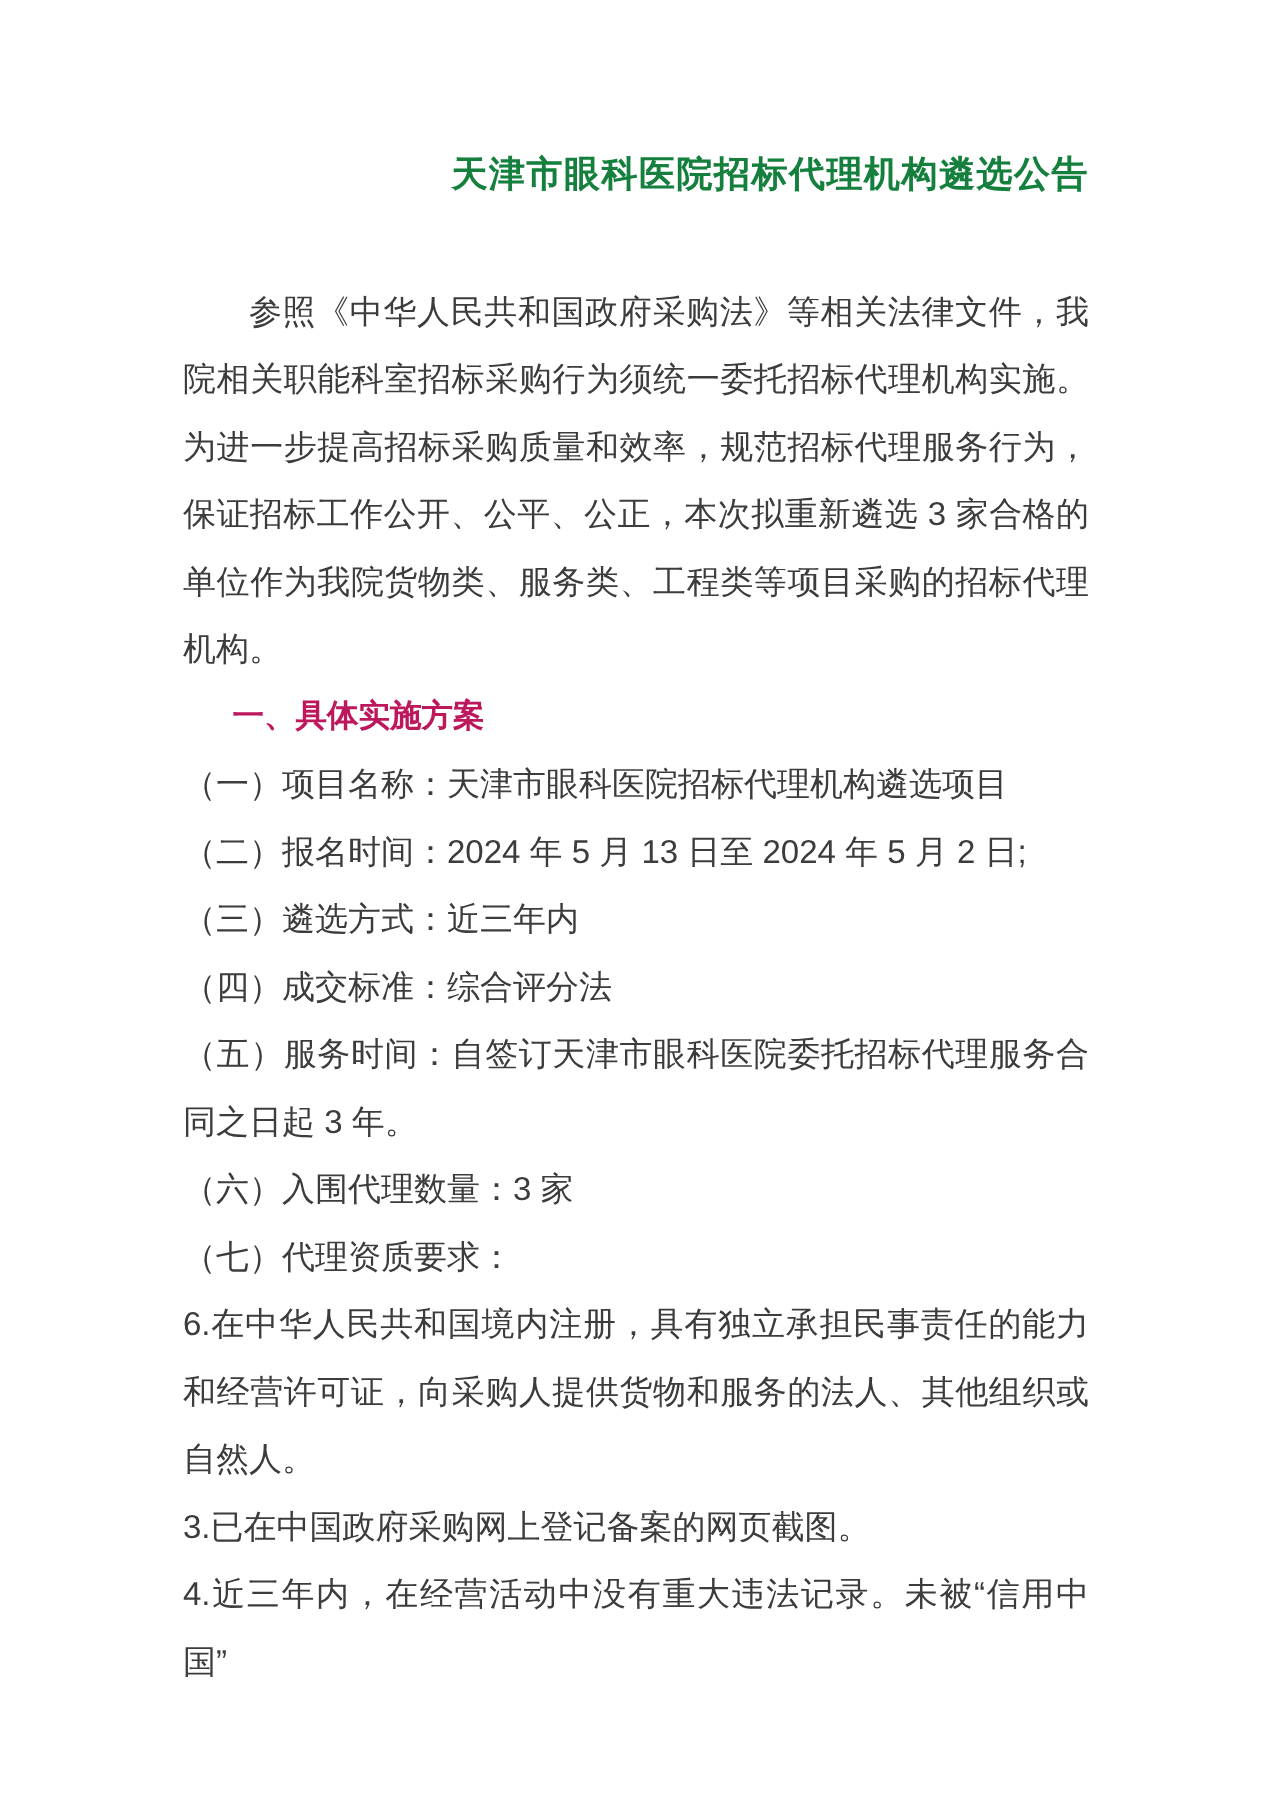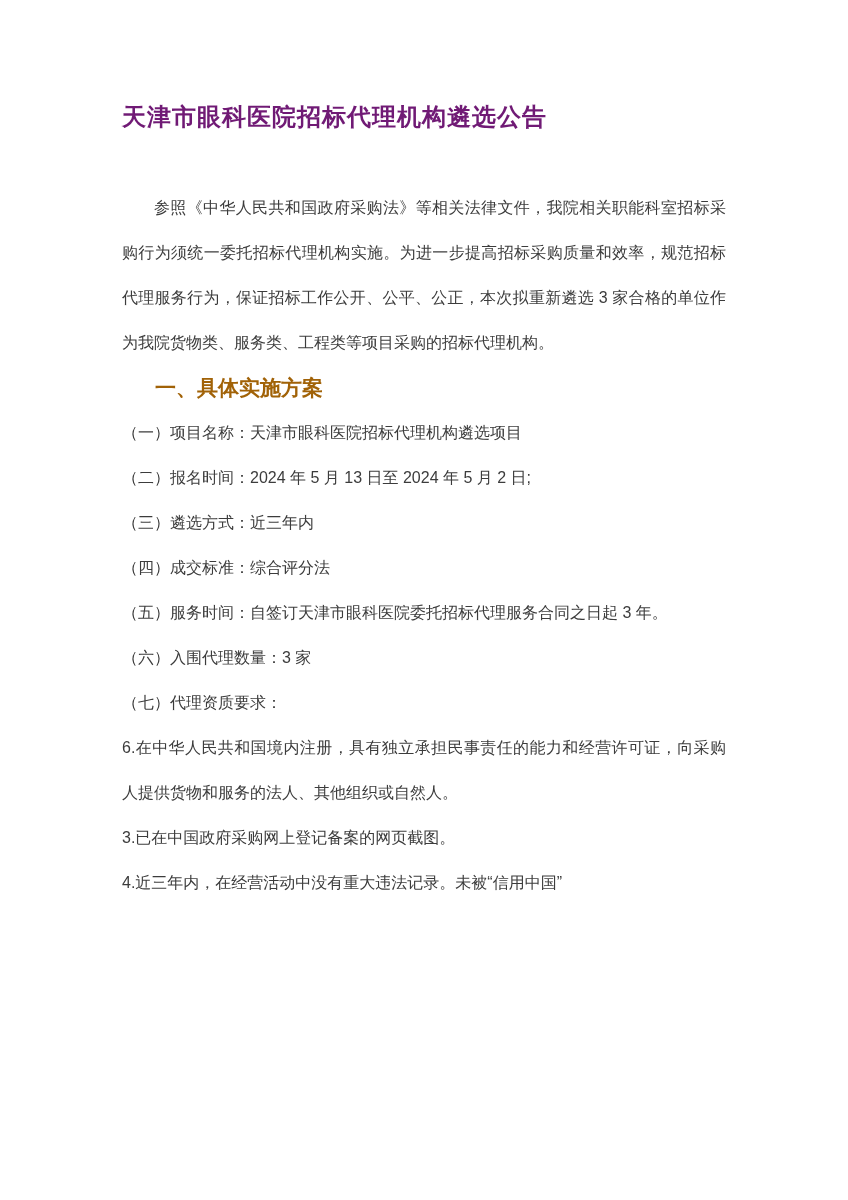--- a/index.html
+++ b/index.html
@@ -17,42 +17,42 @@
     padding: 96px 122px 0 122px;
     overflow: hidden;
     font-family: "Liberation Sans", serif;
     color: #3c3c3c;
   }
   .doc-title {
     margin: 0;
     font-size: 24px;
     line-height: 42px;
     font-weight: bold;
-    text-align: left;
-    color: #701a75;
+    text-align: right;
+    color: #15803d;
     letter-spacing: 1px;
   }
   .body-text {
     margin: 0;
-    font-size: 16px;
+    font-size: 22px;
     line-height: 45px;
     text-align: justify;
     color: #3c3c3c;
   }
   .intro {
     margin-top: 47px;
     text-indent: 2em;
   }
   .sec-heading {
     margin: 0;
     font-size: 21px;
     line-height: 45px;
     font-weight: bold;
     padding-left: 33px;
-    color: #a16207;
+    color: #be185d;
   }
 </style>
 </head>
 <body>
 
 <div class="page">
 
   <h1 class="doc-title">天津市眼科医院招标代理机构遴选公告</h1>
 
   <p class="body-text intro">参照《中华人民共和国政府采购法》等相关法律文件，我院相关职能科室招标采购行为须统一委托招标代理机构实施。为进一步提高招标采购质量和效率，规范招标代理服务行为，保证招标工作公开、公平、公正，本次拟重新遴选 3 家合格的单位作为我院货物类、服务类、工程类等项目采购的招标代理机构。</p>

